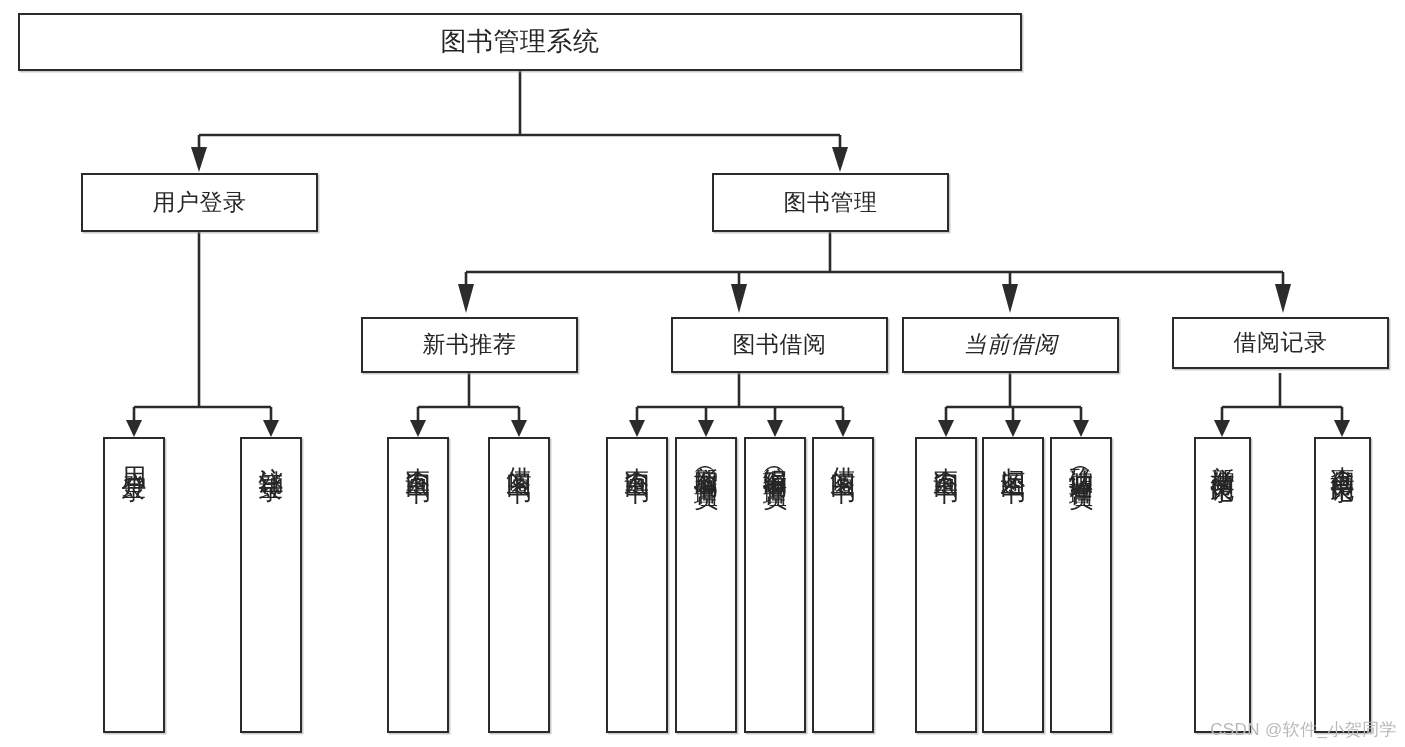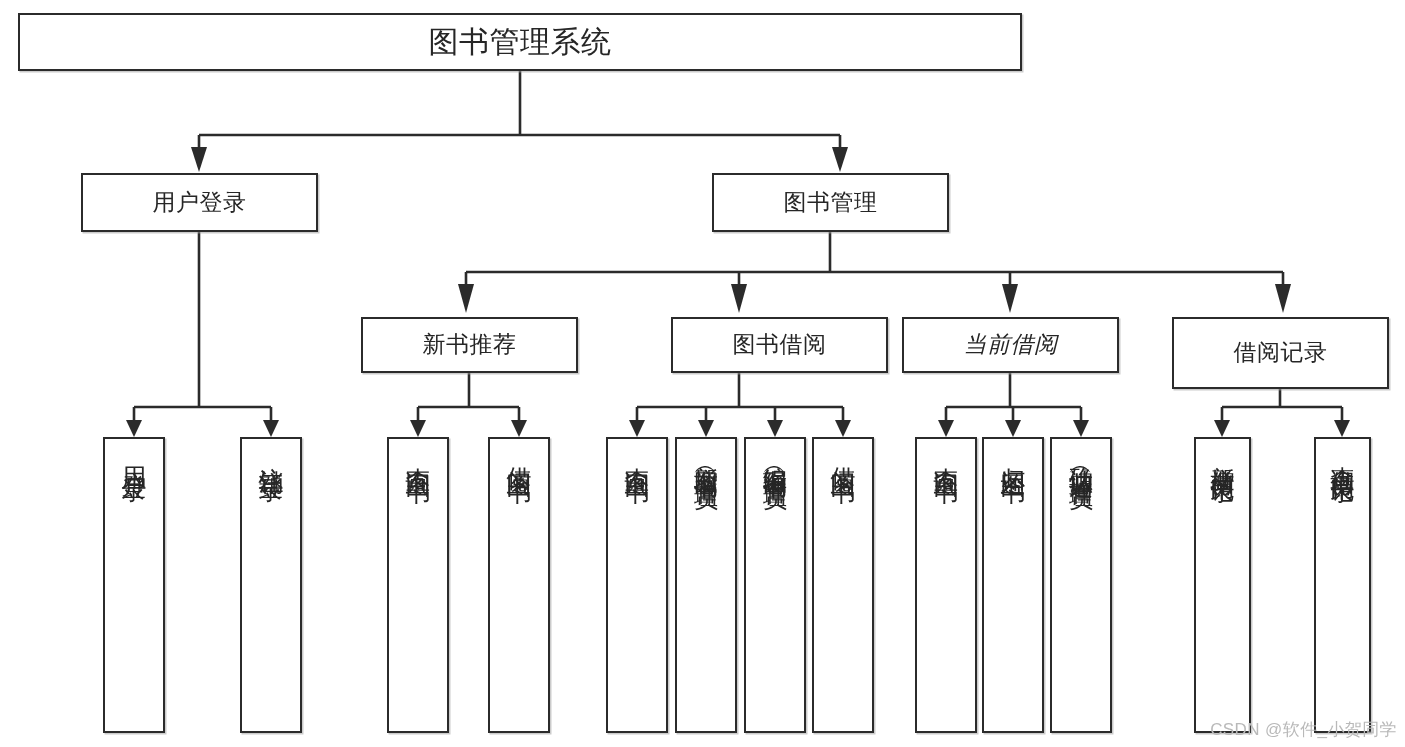--- a/index.html
+++ b/index.html
@@ -43,21 +43,21 @@
     line-height: 1.12;
     color: #262626;
     white-space: nowrap;
   }
   
   .node.h .node-label {
     font-size: 23px;
     letter-spacing: 0.5px;
   }
   .node.root .node-label {
-    font-size: 30px;
+    font-size: 26px;
   }
   
   .node.v {
     align-items: flex-start;
     justify-content: center;
     padding-top: 8px;
   }
   .node.v .node-label {
     writing-mode: vertical-rl;
     text-orientation: upright;
@@ -178,21 +178,21 @@
 
   <div class="node h" style="left:361px; top:317px; width:217px; height:56px;">
     <span class="node-label">新书推荐</span>
   </div>
   <div class="node h" style="left:632px; top:317px; width:217px; height:56px;margin-left:39px;">
     <span class="node-label">图书借阅</span>
   </div>
   <div class="node h" style="left:902px; top:317px; width:217px; height:56px;font-style:italic;">
     <span class="node-label">当前借阅</span>
   </div>
-  <div class="node h" style="left:1172px; top:317px; width:217px; height:72px;">
+  <div class="node h" style="left:1172px; top:317px; width:217px; height:52px;">
     <span class="node-label">借阅记录</span>
   </div>
 
   <div class="node v" style="left:103px; top:437px; width:62px; height:296px;">
     <span class="node-label">用户登录</span>
   </div>
   <div class="node v" style="left:240px; top:437px; width:62px; height:296px;">
     <span class="node-label">注销登录</span>
   </div>
 

